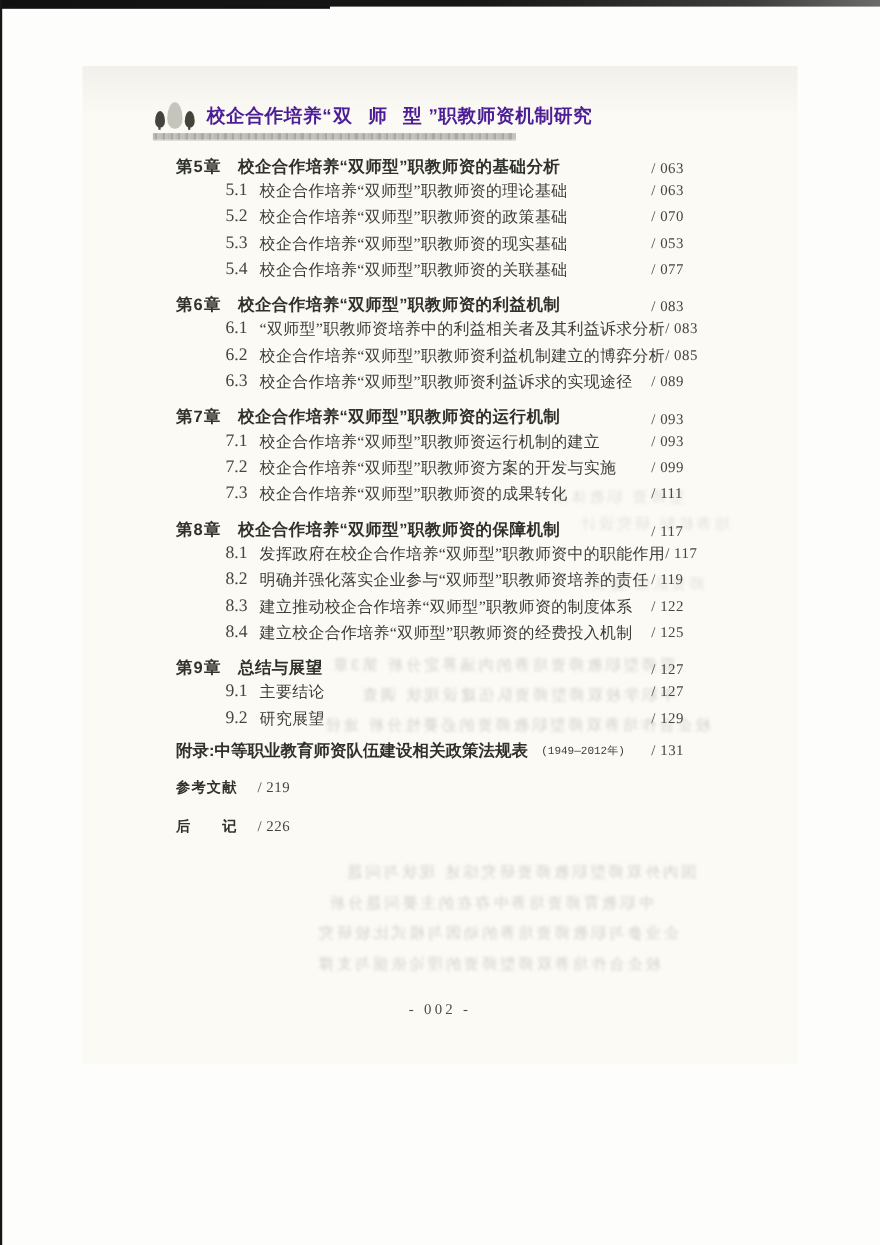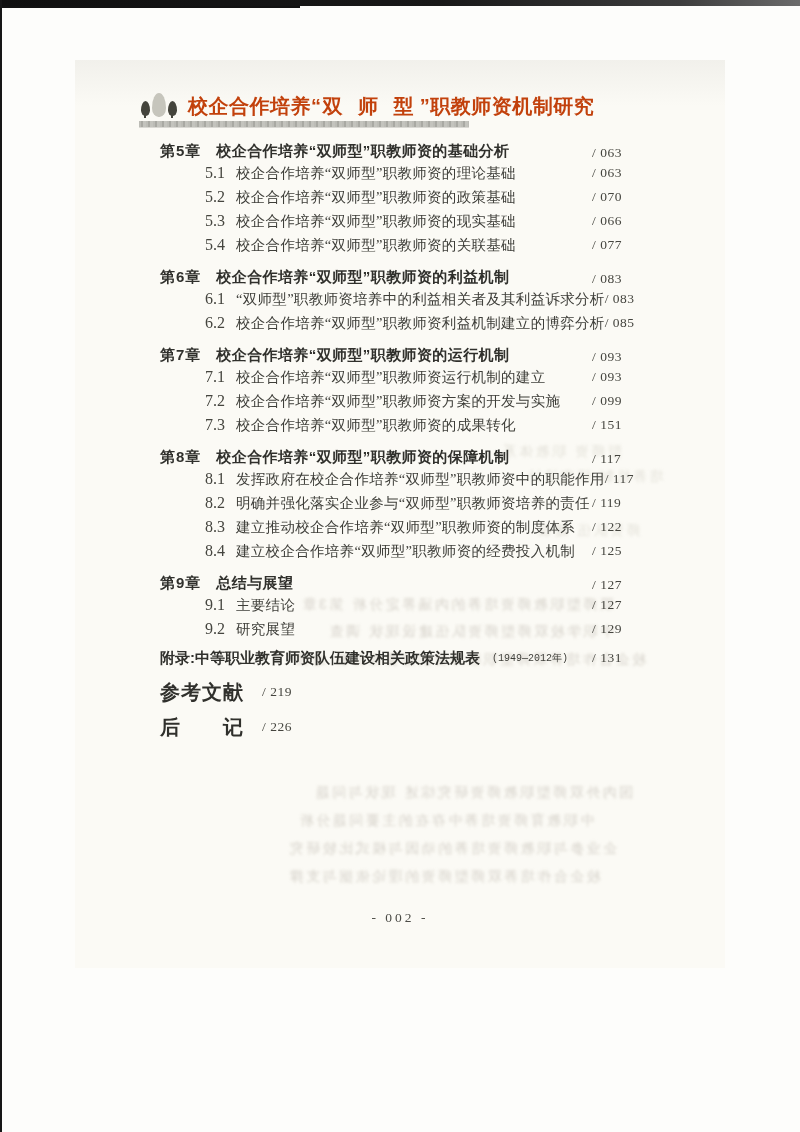--- a/index.html
+++ b/index.html
@@ -23,21 +23,21 @@
   
   .page-header{position:absolute;left:64px;top:30px;width:340px;}
   .header-row{display:flex;align-items:flex-end;}
   .logo{width:42px;height:28px;position:relative;flex:none;margin-right:7px;}
   .tree{position:absolute;bottom:2px;border-radius:50% 50% 46% 46% / 62% 62% 38% 38%;}
   .tree-left{left:2px;width:9px;height:15px;background:#44443c;}
   .tree-mid{left:13px;bottom:1px;width:14px;height:24px;background:#c6c5bc;}
   .tree-right{left:29px;width:9px;height:15px;background:#44443c;}
   .trunk{position:absolute;bottom:0;width:2px;height:3px;background:#44443c;}
   .trunk-l{left:5px;} .trunk-r{left:32px;}
-  .header-title{font-weight:bold;font-size:20px;color:#c2410c;letter-spacing:0.5px;
+  .header-title{font-weight:bold;font-size:17px;color:#4c1d95;letter-spacing:0.5px;
     white-space:nowrap;line-height:24px;}
   .header-title .emph{font-weight:900;letter-spacing:5px;margin:0 1px;}
   .header-bar{margin-top:3px;width:330px;height:6px;
     background:repeating-linear-gradient(90deg,#bcbcb6 0 2px,#a9a9a3 2px 4px,#c3c3bd 4px 7px);
     box-shadow:0 1px 0 rgba(120,120,115,0.25);}
 
   
   .toc{position:relative;padding:76px 93px 0 85px;}
   .ch-block{margin-bottom:5px;}
   .ch-row{display:flex;align-items:flex-end;height:25px;
@@ -53,21 +53,21 @@
 
   .appendix-row{display:flex;align-items:center;height:24px;margin-top:2px;gap:12px;}
   .appendix-label{font-weight:bold;font-size:15px;color:#30302c;white-space:nowrap;}
   .appendix-note{font-family:Liberation Mono, monospace;font-size:10px;color:#3e3e39;
     margin-left:0;white-space:nowrap;}
   .appendix-spacer{flex:1;}
 
   .simple-row{display:flex;align-items:center;height:24px;}
   .refs-row{margin-top:10px;}
   .afterword-row{margin-top:11px;}
-  .simple-label{font-weight:bold;font-size:20px;color:#30302c;letter-spacing:1px;}
+  .simple-label{font-weight:bold;font-size:13px;color:#30302c;letter-spacing:1px;}
   .inline-pg{font-family:"Liberation Serif",serif;font-size:13.5px;color:#45453f;
     margin-left:18px;letter-spacing:0.5px;}
 
   
   .page-footer{position:absolute;left:0;top:850px;width:100%;text-align:center;
     font-family:"Liberation Serif",serif;font-size:13.5px;color:#4c4c47;letter-spacing:3px;}
 
   
   .bleed{position:absolute;transform:scaleX(-1);filter:blur(1.4px);
     color:rgba(128,120,102,0.30);font-size:14px;letter-spacing:2.5px;
@@ -122,21 +122,21 @@
         <span class="pg">/ 063</span>
       </div>
       <div class="item-row">
         <span class="item-num">5.2</span>
         <span class="item-title">校企合作培养“双师型”职教师资的政策基础</span>
         <span class="pg">/ 070</span>
       </div>
       <div class="item-row">
         <span class="item-num">5.3</span>
         <span class="item-title">校企合作培养“双师型”职教师资的现实基础</span>
-        <span class="pg">/ 066</span>
+        <span class="pg">/ 053</span>
       </div>
       <div class="item-row">
         <span class="item-num">5.4</span>
         <span class="item-title">校企合作培养“双师型”职教师资的关联基础</span>
         <span class="pg">/ 077</span>
       </div>
     </div>
 
     <div class="ch-block">
       <div class="ch-row">
@@ -147,20 +147,25 @@
       <div class="item-row">
         <span class="item-num">6.1</span>
         <span class="item-title">“双师型”职教师资培养中的利益相关者及其利益诉求分析</span>
         <span class="pg">/ 083</span>
       </div>
       <div class="item-row">
         <span class="item-num">6.2</span>
         <span class="item-title">校企合作培养“双师型”职教师资利益机制建立的博弈分析</span>
         <span class="pg">/ 085</span>
       </div>
+      <div class="item-row">
+        <span class="item-num">6.3</span>
+        <span class="item-title">校企合作培养“双师型”职教师资利益诉求的实现途径</span>
+        <span class="pg">/ 089</span>
+      </div>
     </div>
 
     <div class="ch-block">
       <div class="ch-row">
         <span class="ch-label">第7章</span>
         <span class="ch-title">校企合作培养“双师型”职教师资的运行机制</span>
         <span class="pg">/ 093</span>
       </div>
       <div class="item-row">
         <span class="item-num">7.1</span>
@@ -168,21 +173,21 @@
         <span class="pg">/ 093</span>
       </div>
       <div class="item-row">
         <span class="item-num">7.2</span>
         <span class="item-title">校企合作培养“双师型”职教师资方案的开发与实施</span>
         <span class="pg">/ 099</span>
       </div>
       <div class="item-row">
         <span class="item-num">7.3</span>
         <span class="item-title">校企合作培养“双师型”职教师资的成果转化</span>
-        <span class="pg">/ 151</span>
+        <span class="pg">/ 111</span>
       </div>
     </div>
 
     <div class="ch-block">
       <div class="ch-row">
         <span class="ch-label">第8章</span>
         <span class="ch-title">校企合作培养“双师型”职教师资的保障机制</span>
         <span class="pg">/ 117</span>
       </div>
       <div class="item-row">

